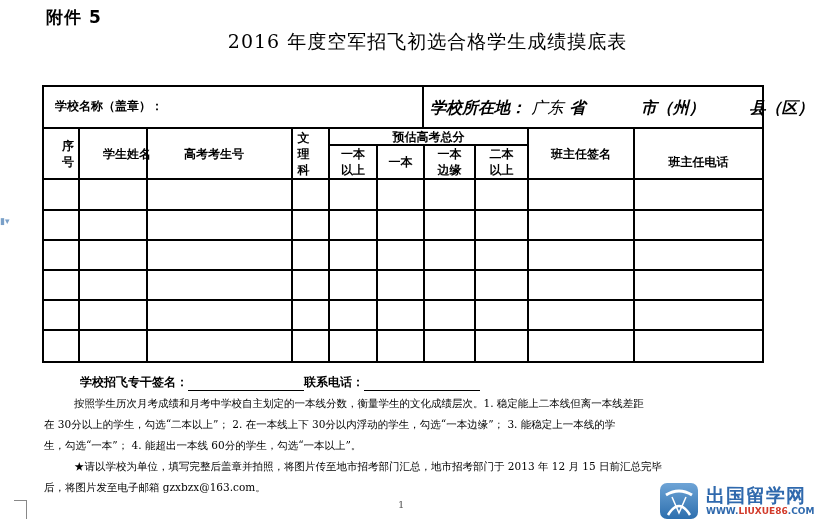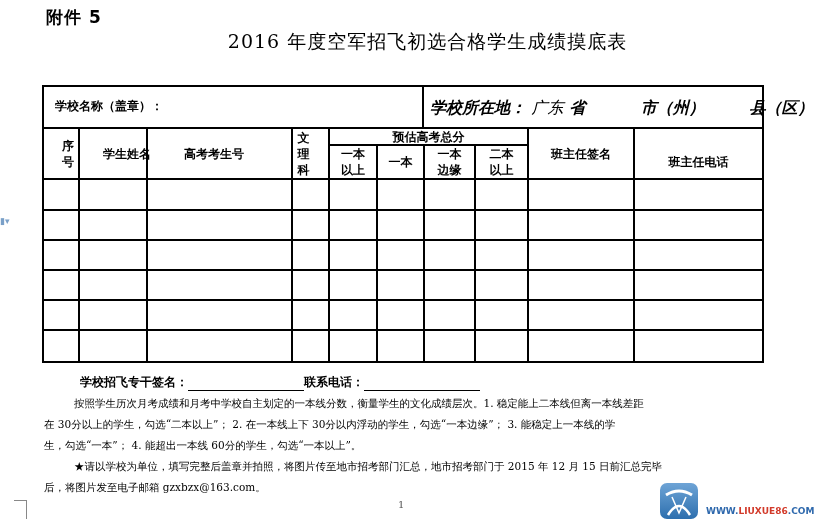--- a/index.html
+++ b/index.html
@@ -105,28 +105,29 @@
   <div class="abs" style="left:44px;top:331px;width:718px;height:30px;"></div>
 </div>
 
 <div class="abs sig">
   <span>学校招飞专干签名：</span><span class="u" style="width:116px;"></span><span>联系电话：</span><span class="u" style="width:116px;"></span>
 </div>
 
 <div class="para" style="left:74px;top:393px;text-align:right;">按照学生历次月考成绩和月考中学校自主划定的一本线分数，衡量学生的文化成绩层次。1. 稳定能上二本线但离一本线差距</div>
 <div class="para" style="left:44px;top:414px;">在 30分以上的学生，勾选“二本以上”；  2. 在一本线上下 30分以内浮动的学生，勾选“一本边缘”；  3. 能稳定上一本线的学</div>
 <div class="para" style="left:44px;top:435px;">生，勾选“一本”；  4. 能超出一本线 60分的学生，勾选“一本以上”。</div>
-<div class="para" style="left:74px;top:456px;">★请以学校为单位，填写完整后盖章并拍照，将图片传至地市招考部门汇总，地市招考部门于 2015 年 12 月 15 日前汇总完毕</div>
+<div class="para" style="left:74px;top:456px;">★请以学校为单位，填写完整后盖章并拍照，将图片传至地市招考部门汇总，地市招考部门于 2013 年 12 月 15 日前汇总完毕</div>
 <div class="para" style="left:44px;top:477px;">后，将图片发至电子邮箱 gzxbzx@163.com。</div>
 
 <div class="abs corner"></div>
 <div class="abs pagenum">1</div>
 
 <div class="abs logo">
   <div class="logo-icon">
     <svg width="38" height="36" viewBox="0 0 38 36">
       <path d="M6 12 Q19 4 32 12" stroke="#fff" stroke-width="3" fill="none"></path>
       <path d="M8 32 Q19 14 30 32" stroke="#fff" stroke-width="2.5" fill="none"></path>
       <path d="M12 14 L19 30 L26 14" stroke="#fff" stroke-width="1.5" fill="none"></path>
     </svg>
   </div>
+  <div class="logo-cn">出国留学网</div>
   <div class="logo-url"><span>WWW.</span><span class="red">LIUXUE86</span><span>.COM</span></div>
 </div>
 
 </body></html>

